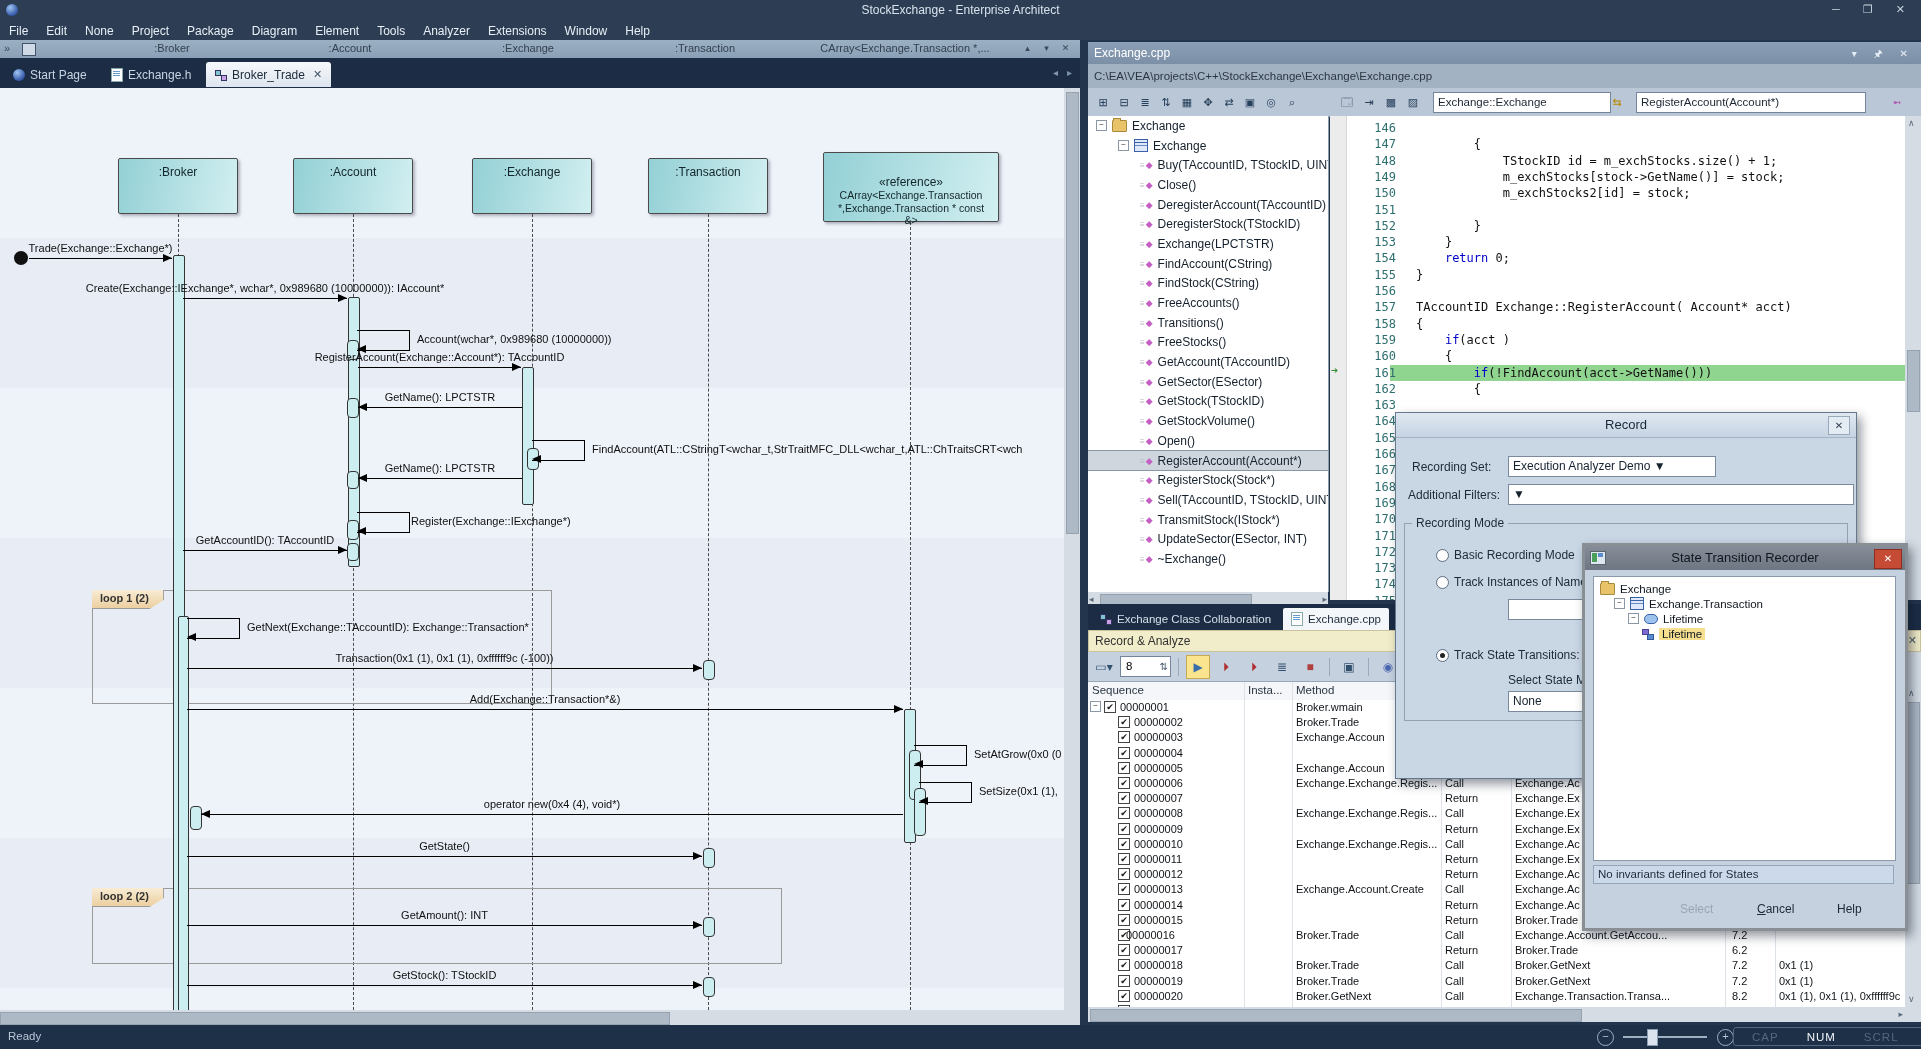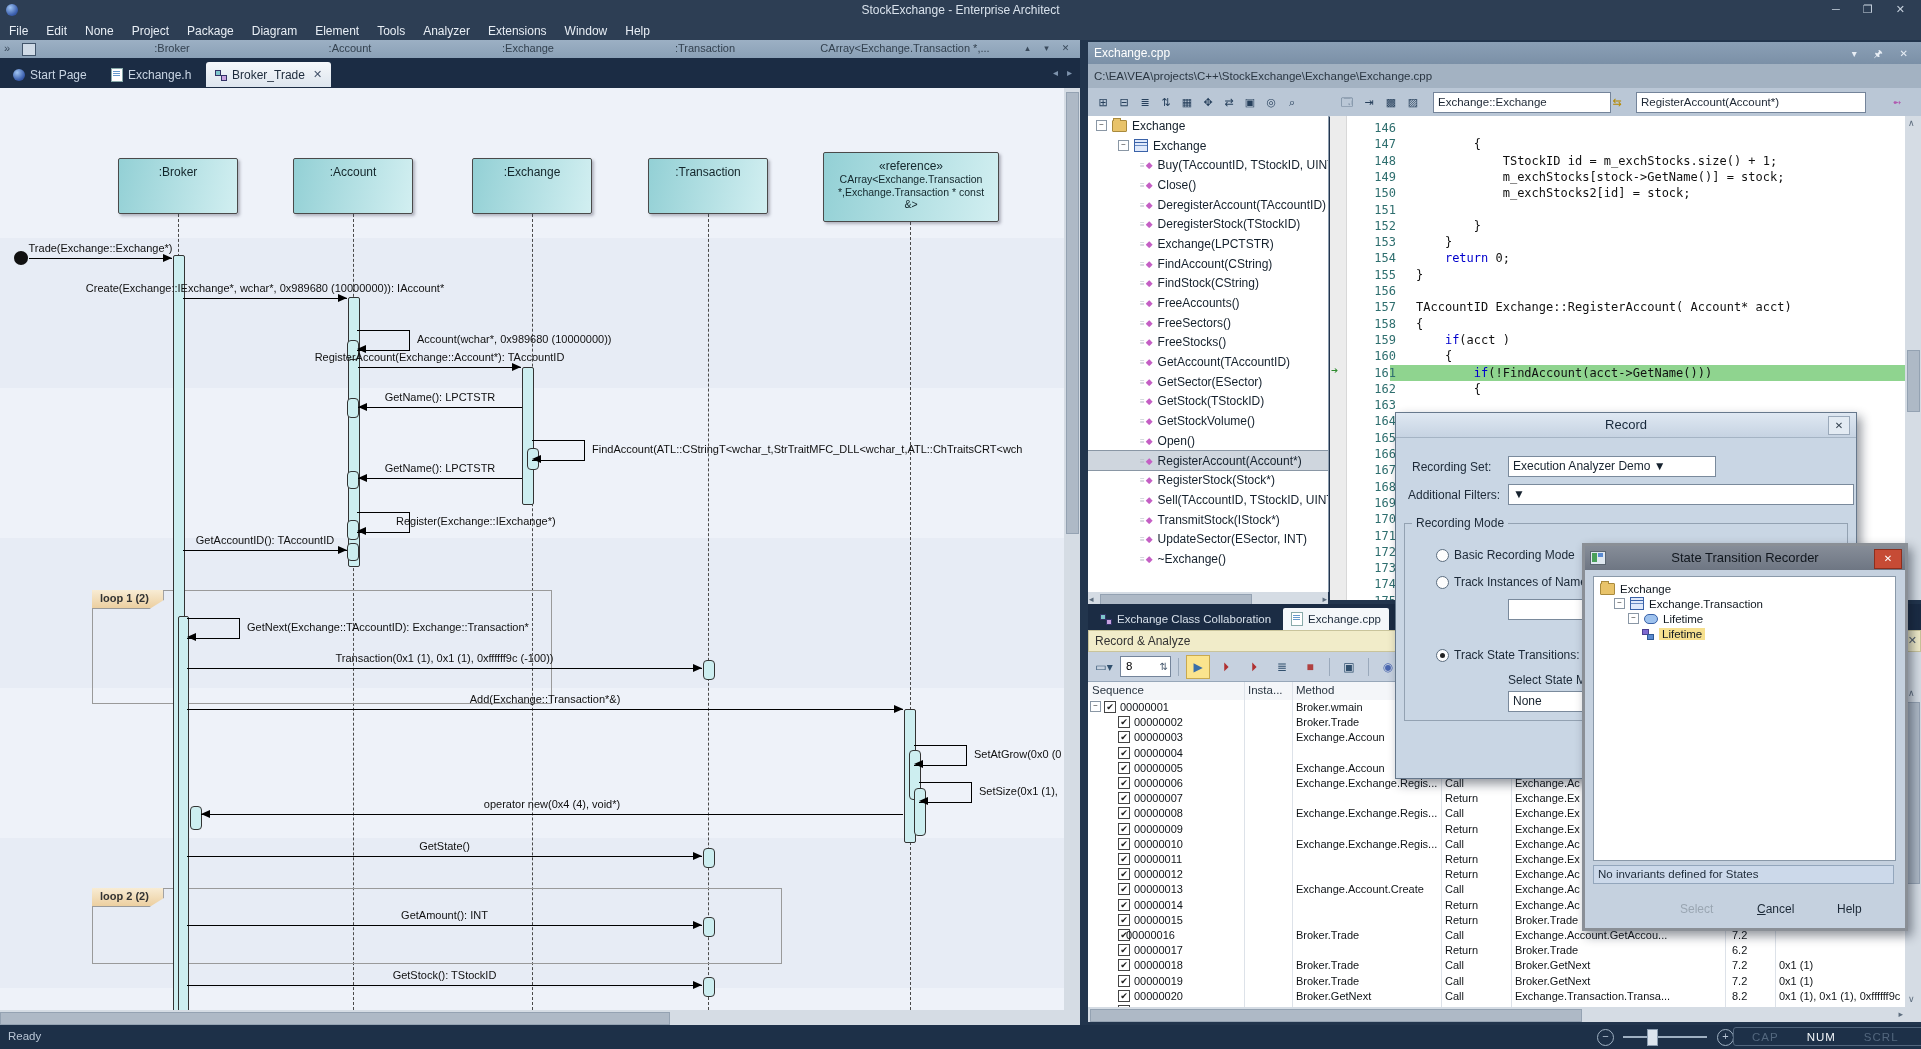--- a/index.html
+++ b/index.html
@@ -180,21 +180,21 @@
     </div>
     <div class="abs ll-dash" style="left: 532px; top: 126px; height: 796px;"></div>
     <div class="abs ll-head" style="left: 472px; top: 70px; width: 120px; height: 56px; padding-top: 6px; box-sizing: border-box;">
       <div class="nw">:Exchange</div>
     </div>
     <div class="abs ll-dash" style="left: 708px; top: 126px; height: 796px;"></div>
     <div class="abs ll-head" style="left: 648px; top: 70px; width: 120px; height: 56px; padding-top: 6px; box-sizing: border-box;">
       <div class="nw">:Transaction</div>
     </div>
     <div class="abs ll-dash" style="left: 910px; top: 134px; height: 788px;"></div>
-    <div class="abs ll-head" style="left: 823px; top: 64px; width: 176px; height: 70px; padding-top: 6px; box-sizing: border-box;">
+    <div class="abs ll-head" style="left: 823px; top: 64px; width: 176px; height: 70px; padding-top: 22px; box-sizing: border-box;">
       <div class="nw">«reference»</div>
       <div class="l2 nw">CArray&lt;Exchange.Transaction</div>
       <div class="l2 nw">*,Exchange.Transaction * const</div>
       <div class="l2 nw">&amp;&gt;</div>
     </div>
     <div class="abs fragment" style="left: 92px; top: 502px; width: 458px; height: 112px;">
       <div class="abs frag-label nw" style="left: -1px; top: -1px;">loop 1 (2)</div>
     </div>
     <div class="abs fragment" style="left: 92px; top: 800px; width: 688px; height: 74px;">
       <div class="abs frag-label nw" style="left: -1px; top: -1px;">loop 2 (2)</div>
@@ -237,21 +237,21 @@
     <div class="abs selfmsg" style="left: 532px; top: 352px; width: 52px; height: 19px;">
       <div class="abs arrow-l" style="left: 0px; top: 14px;"></div>
     </div>
     <div class="abs msg-label" style="left: 592px; top: 355px; transform: none;">FindAccount(ATL::CStringT&lt;wchar_t,StrTraitMFC_DLL&lt;wchar_t,ATL::ChTraitsCRT&lt;wch</div>
     <div class="abs msg-line" style="left: 358px; top: 390px; width: 164px;"></div>
     <div class="abs arrow-l" style="left: 358px; top: 386px;"></div>
     <div class="abs msg-label" style="left: 440px; top: 374px;">GetName(): LPCTSTR</div>
     <div class="abs selfmsg" style="left: 357px; top: 424px; width: 52px; height: 19px;">
       <div class="abs arrow-l" style="left: 0px; top: 14px;"></div>
     </div>
-    <div class="abs msg-label" style="left: 396px; top: 427px; transform: none;">Register(Exchange::IExchange*)</div>
+    <div class="abs msg-label" style="left: 411px; top: 427px; transform: none;">Register(Exchange::IExchange*)</div>
     <div class="abs msg-line" style="left: 183px; top: 462px; width: 164px;"></div>
     <div class="abs arrow-r" style="left: 338px; top: 458px;"></div>
     <div class="abs msg-label" style="left: 265px; top: 446px;">GetAccountID(): TAccountID</div>
     <div class="abs selfmsg" style="left: 187px; top: 530px; width: 52px; height: 19px;">
       <div class="abs arrow-l" style="left: 0px; top: 14px;"></div>
     </div>
     <div class="abs msg-label" style="left: 247px; top: 533px; transform: none;">GetNext(Exchange::TAccountID): Exchange::Transaction*</div>
     <div class="abs msg-line" style="left: 187px; top: 580px; width: 515px;"></div>
     <div class="abs arrow-r" style="left: 693px; top: 576px;"></div>
     <div class="abs msg-label" style="left: 444.5px; top: 564px;">Transaction(0x1 (1), 0x1 (1), 0xffffff9c (-100))</div>
@@ -351,21 +351,21 @@
     <div class="tree-row" style="padding-left: 52px;">
       <div class="ico-method">◆</div>
       <span>FindStock(CString)</span>
     </div>
     <div class="tree-row" style="padding-left: 52px;">
       <div class="ico-method">◆</div>
       <span>FreeAccounts()</span>
     </div>
     <div class="tree-row" style="padding-left: 52px;">
       <div class="ico-method">◆</div>
-      <span>FreeSectors()</span>
+      <span>Transitions()</span>
     </div>
     <div class="tree-row" style="padding-left: 52px;">
       <div class="ico-method">◆</div>
       <span>FreeStocks()</span>
     </div>
     <div class="tree-row" style="padding-left: 52px;">
       <div class="ico-method">◆</div>
       <span>GetAccount(TAccountID)</span>
     </div>
     <div class="tree-row" style="padding-left: 52px;">

